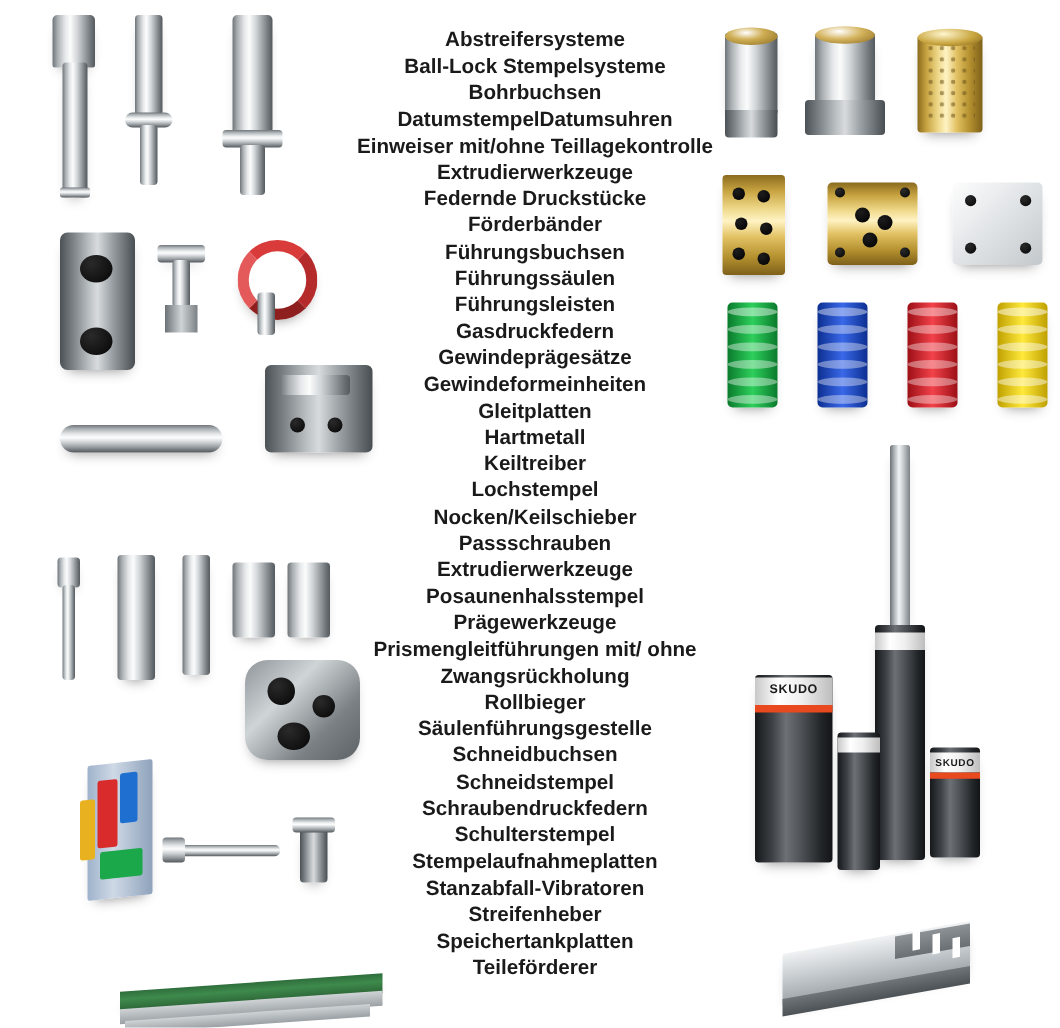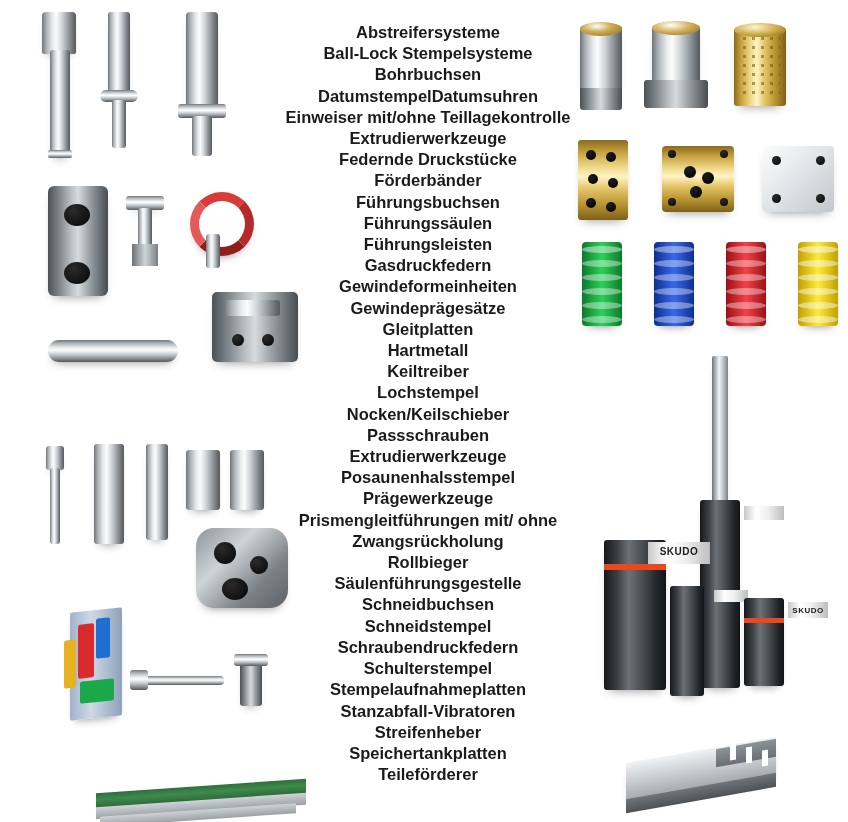--- a/index.html
+++ b/index.html
@@ -109,21 +109,20 @@
   
   .cyl-body {
     position: absolute;
     background: linear-gradient(to right, #16181a 0%, #3d4146 22%, #6d7175 40%, #4a4e52 62%, #232629 85%, #121416 100%);
     border-radius: 3px;
   }
   .cyl-label {
     position: absolute;
     left: 0; width: 100%;
     background: linear-gradient(to right, #c8c8c8 0%, #ffffff 30%, #efefef 60%, #bdbdbd 100%);
-    margin-left: 44px;
   }
   .cyl-label .brand {
     font-family: "Liberation Sans", sans-serif;
     font-weight: bold;
     font-size: 10px;
     color: #1b1b1b;
     text-align: center;
     letter-spacing: 0.5px;
     line-height: 12px;
   }
@@ -265,22 +264,22 @@
       <li>Bohrbuchsen</li>
       <li>DatumstempelDatumsuhren</li>
       <li>Einweiser mit/ohne Teillagekontrolle</li>
       <li>Extrudierwerkzeuge</li>
       <li>Federnde Druckstücke</li>
       <li>Förderbänder</li>
       <li>Führungsbuchsen</li>
       <li>Führungssäulen</li>
       <li>Führungsleisten</li>
       <li>Gasdruckfedern</li>
+      <li>Gewindeprägesätze</li>
       <li>Gewindeformeinheiten</li>
-      <li>Gewindeprägesätze</li>
       <li>Gleitplatten</li>
       <li>Hartmetall</li>
       <li>Keiltreiber</li>
       <li>Lochstempel</li>
       <li>Nocken/Keilschieber</li>
       <li>Passschrauben</li>
       <li>Extrudierwerkzeuge</li>
       <li>Posaunenhalsstempel</li>
       <li>Prägewerkzeuge</li>
       <li>Prismengleitführungen mit/ ohne Zwangsrückholung</li>

